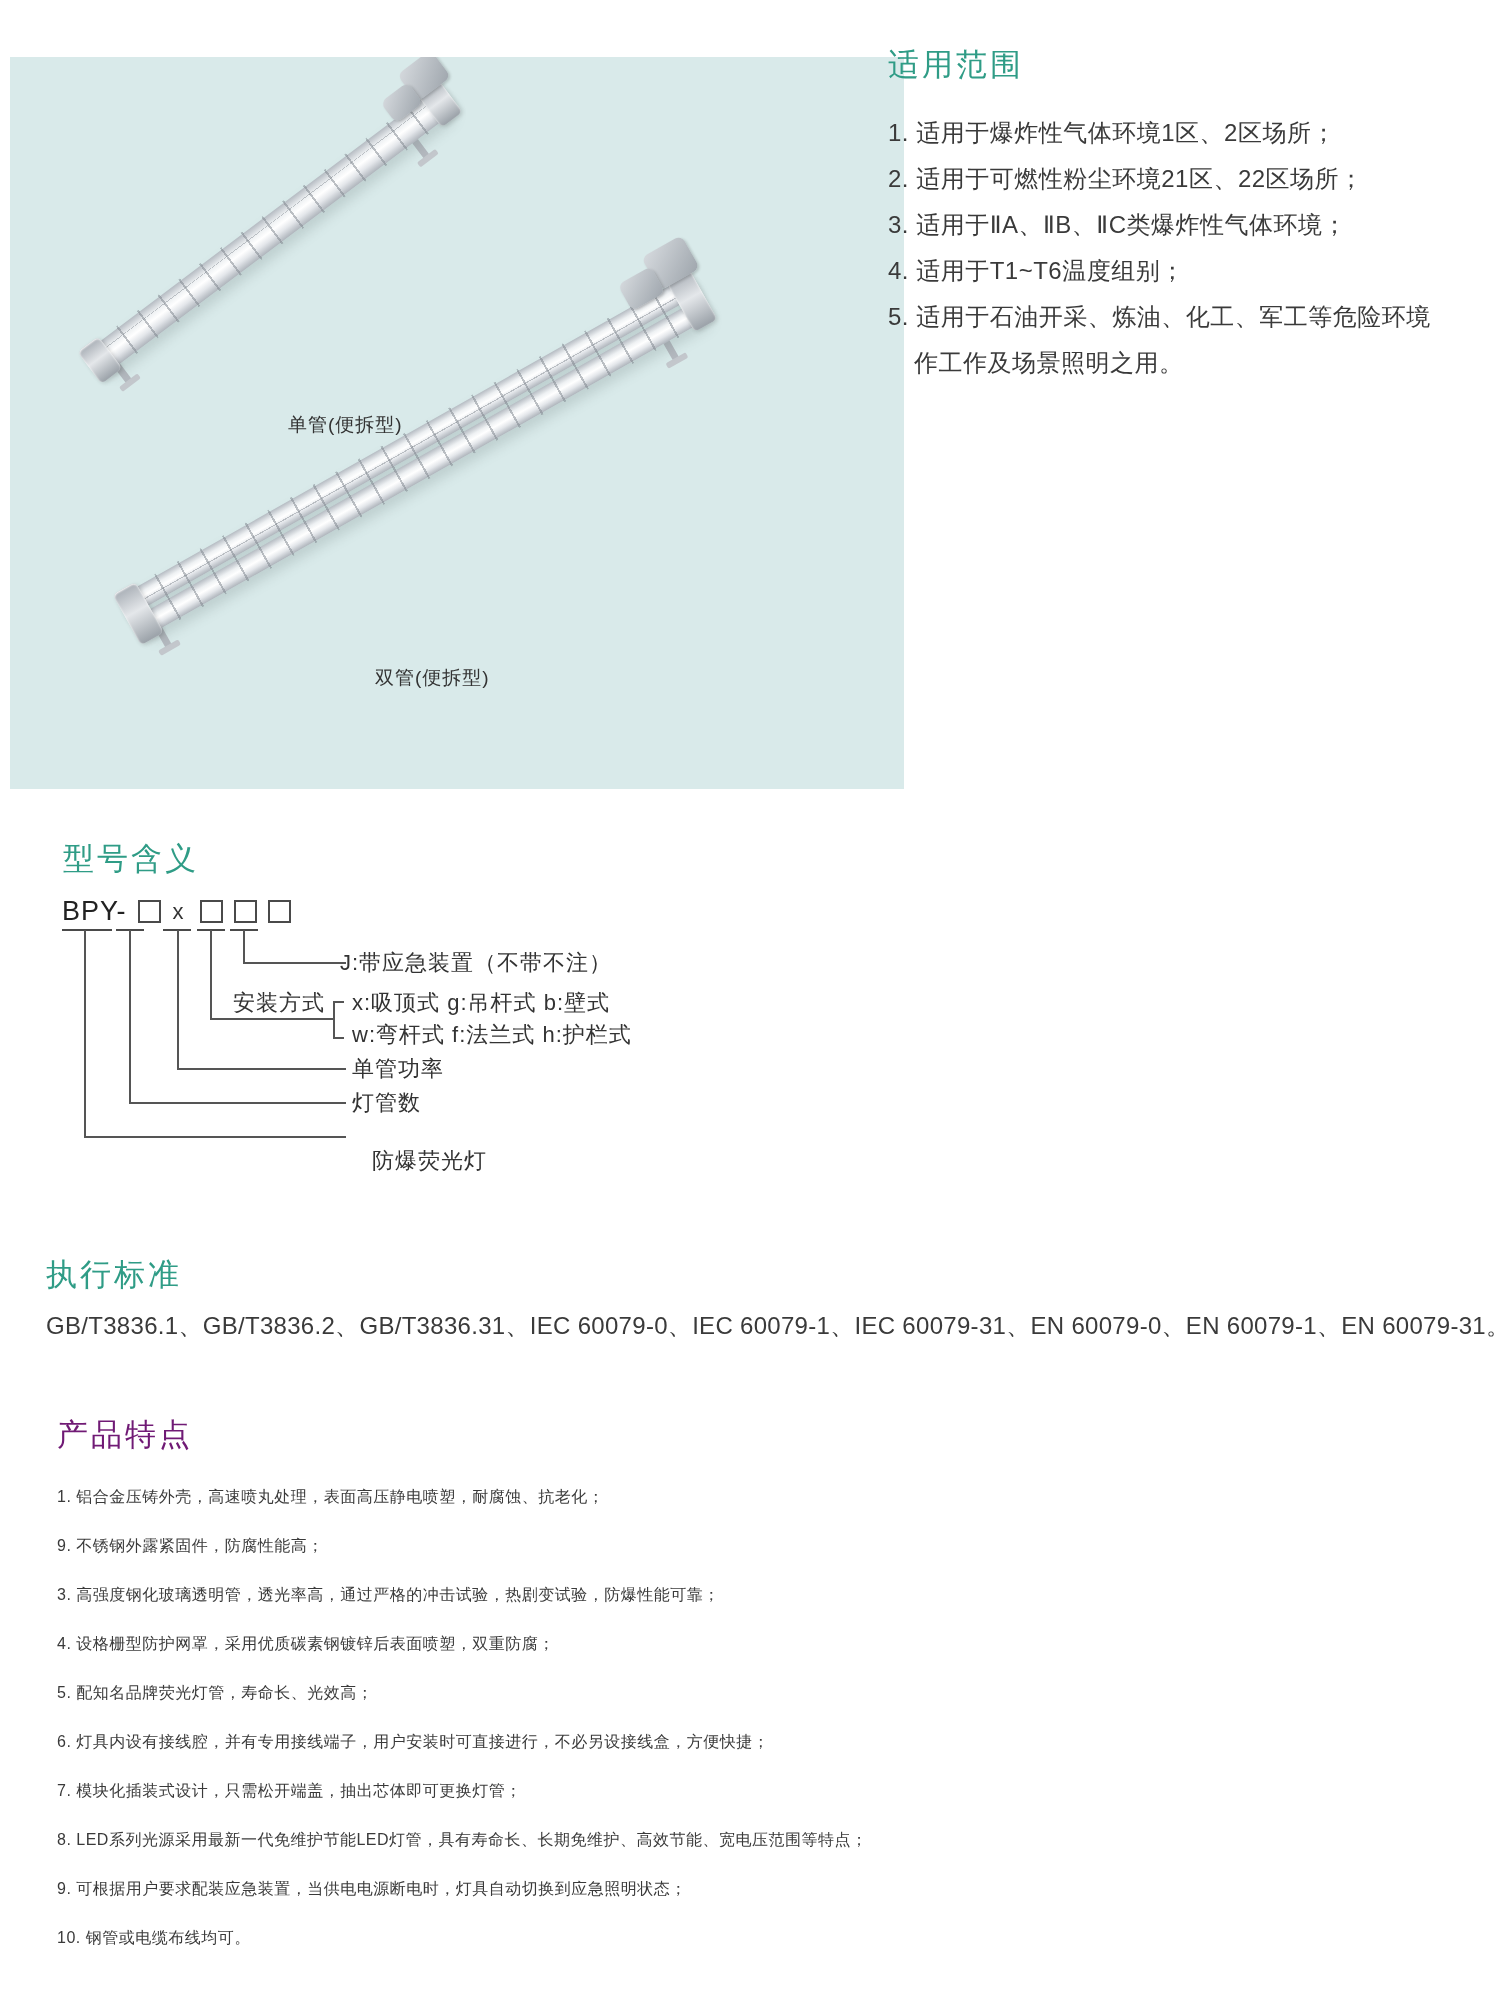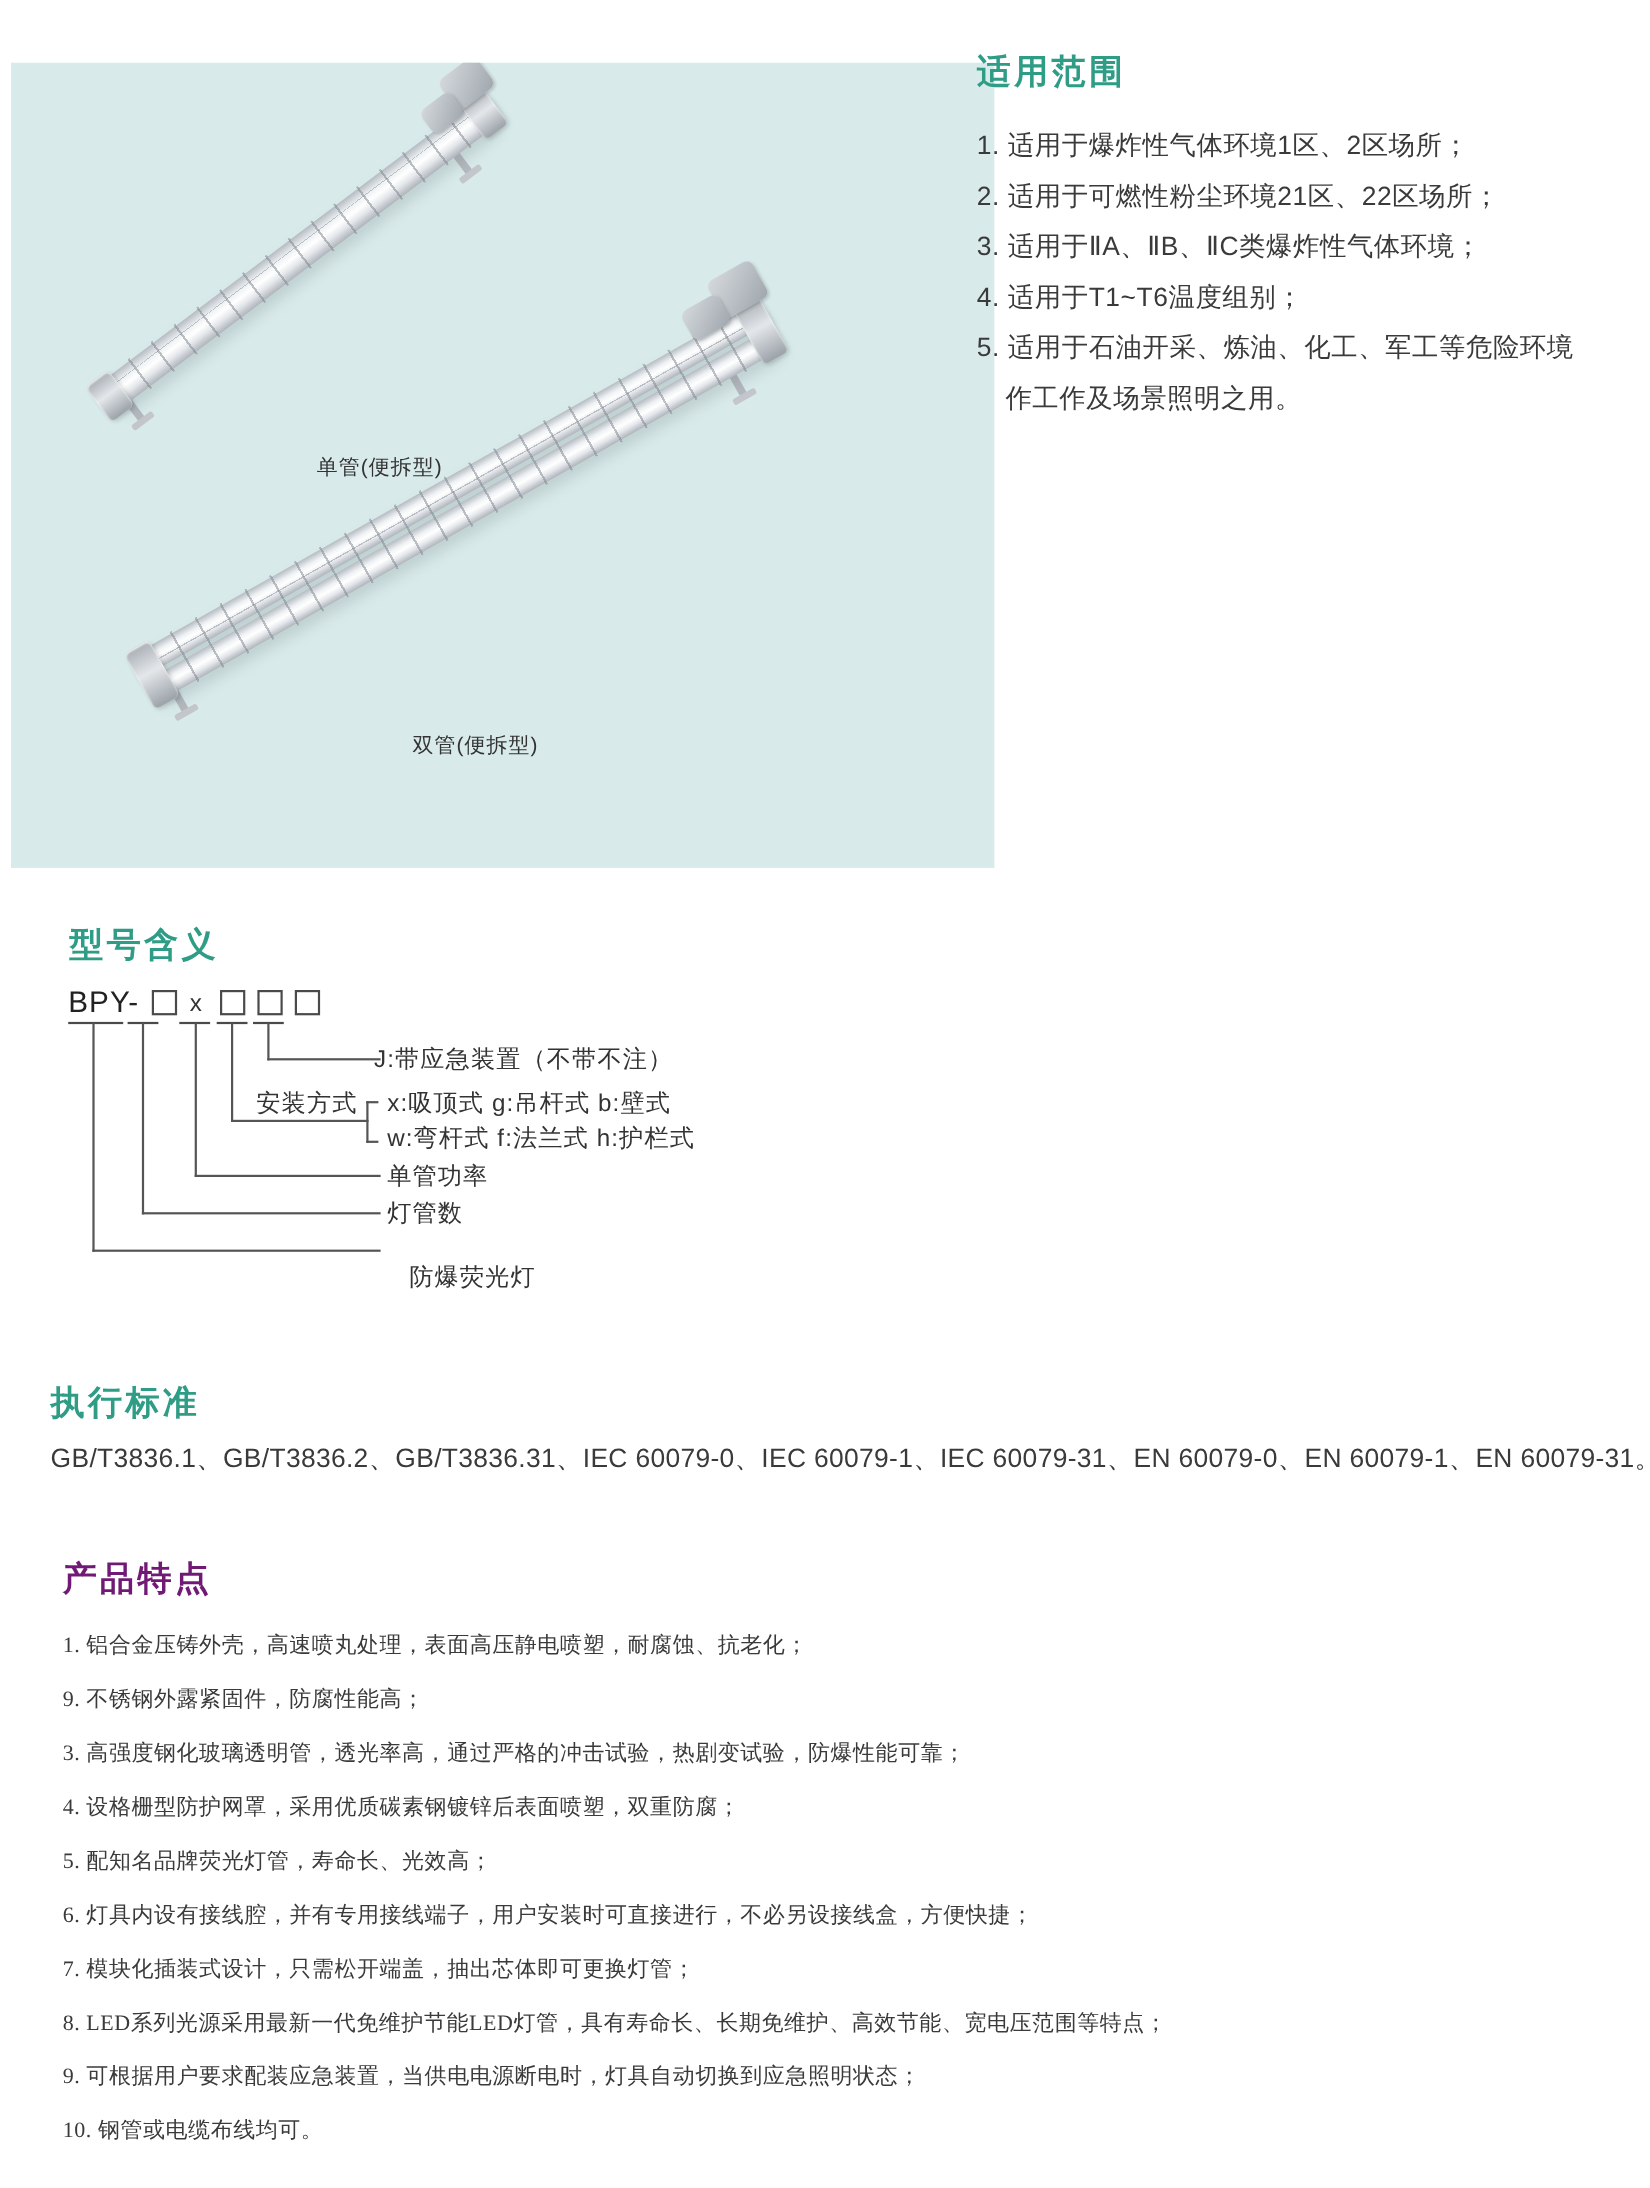--- a/index.html
+++ b/index.html
@@ -72,21 +72,21 @@
     background:#b4b9bf; border-radius:2px;
   }
   .lamp-bracket::after {
     content:""; position:absolute; left:-8px; bottom:-4px;
     width:23px; height:6px; background:#c3c7cc; border-radius:2px;
   }
   .lb-left { left:14px; } .lb-right { right:46px; }
 
   
   .section-title {
-    font-size:31px; font-weight:700;
+    font-size:31px; font-weight:400;
     letter-spacing:3px;
     white-space:nowrap;
   }
 
   
   .scope { position:absolute; left:888px; top:44px; width:600px; }
   .scope .section-title { margin-bottom:24px; }
   .scope-item { font-size:24px; line-height:46px; white-space:nowrap; letter-spacing:0.5px; }
   .scope-cont { padding-left:26px; }
 
@@ -131,21 +131,21 @@
   .dl-count    { left:352px; top:1088px; }
   .dl-product  { left:372px; top:1122px;margin-top:24px; }
 
   
   .standards { position:absolute; left:46px; top:1226px; width:1400px;margin-top:28px; }
   .standards-text { margin-top:14px; font-size:24px; white-space:nowrap; letter-spacing:0.3px; }
 
   
   .features { position:absolute; left:57px; top:1414px; width:1420px; }
   .features .section-title { margin-bottom:16px; }
-  .feature-item { font-size:20px; line-height:49px; white-space:nowrap; letter-spacing:0.5px;font-family:Liberation Serif, serif; }
+  .feature-item { font-size:16px; line-height:49px; white-space:nowrap; letter-spacing:0.5px; }
 </style>
 </head>
 <body>
 
 <div id="page">
 
   <div class="photo-panel">
 
     <div class="lamp lamp1">
       <div class="lamp-bracket lb-left"></div>

